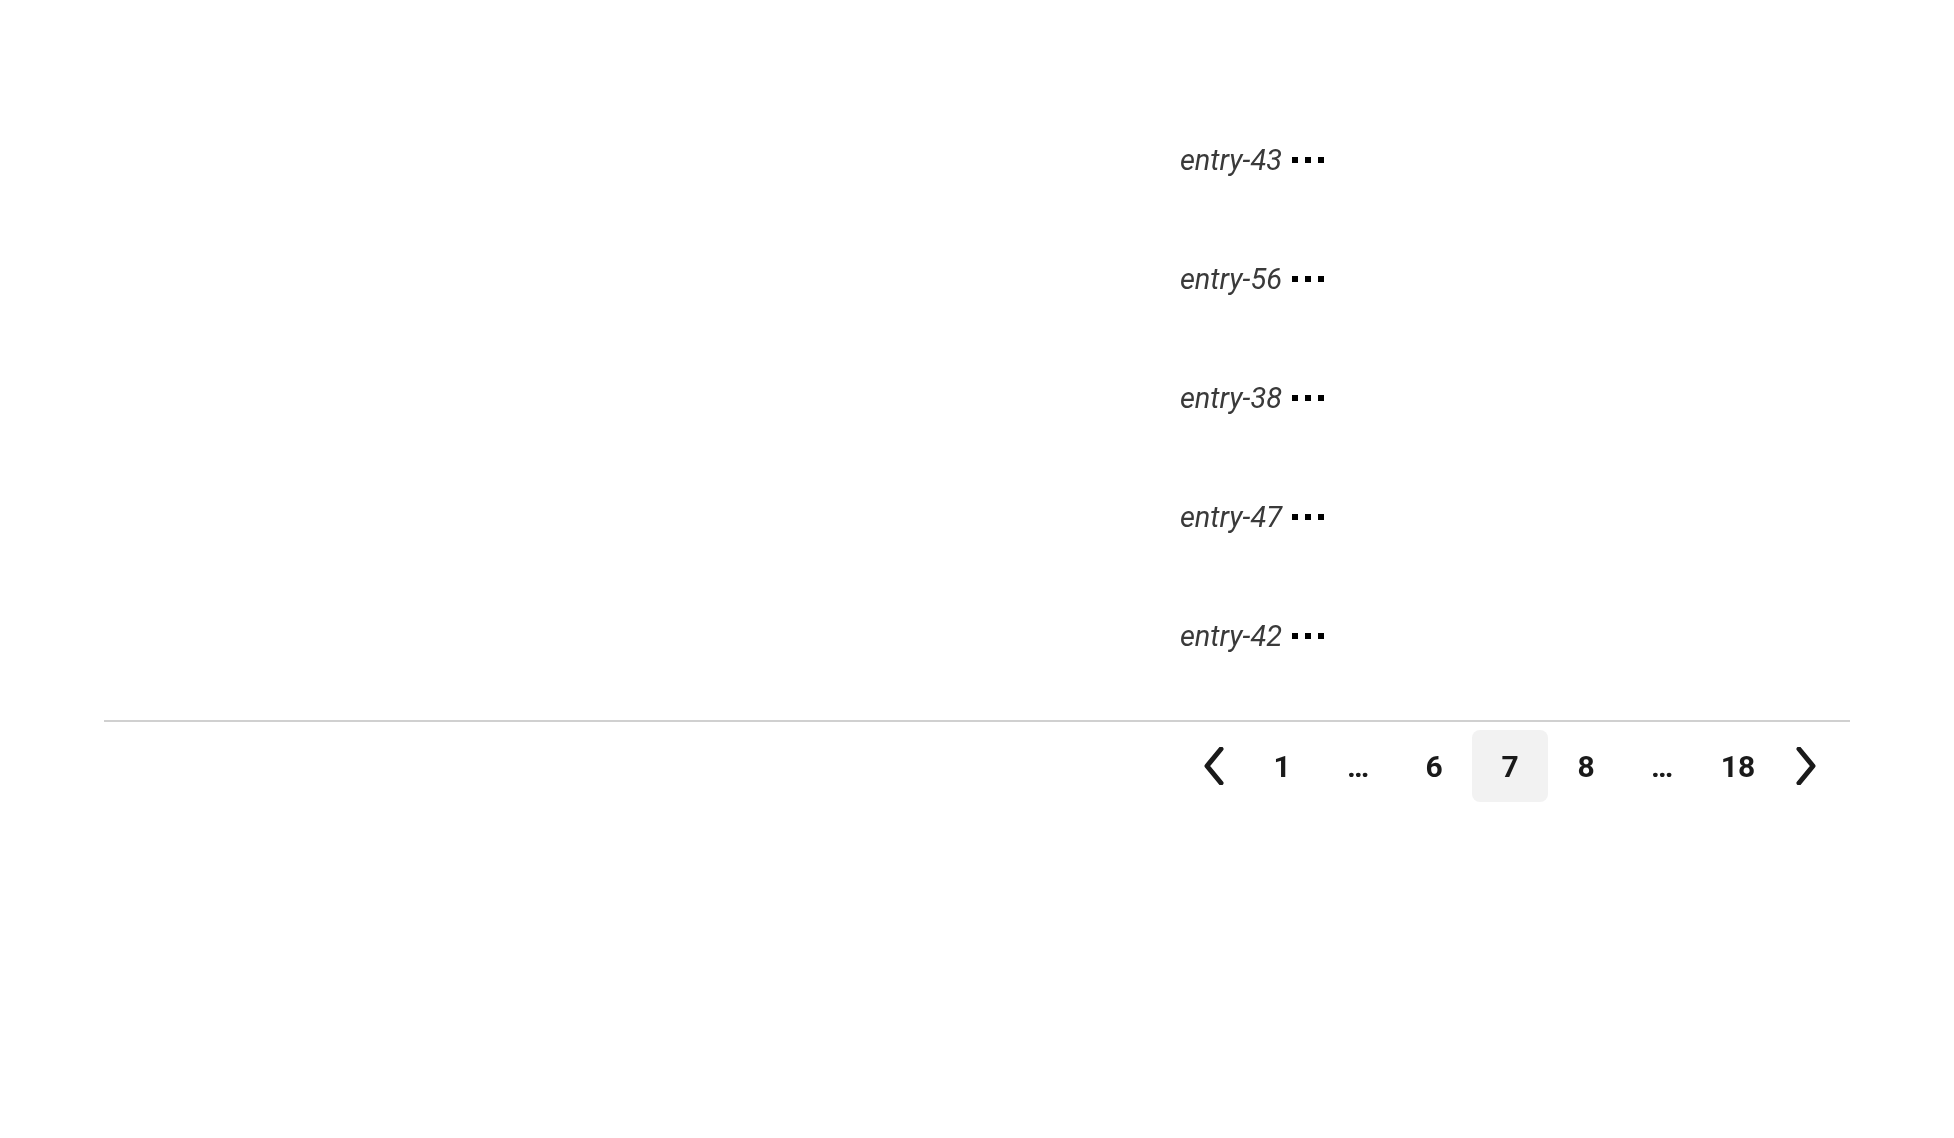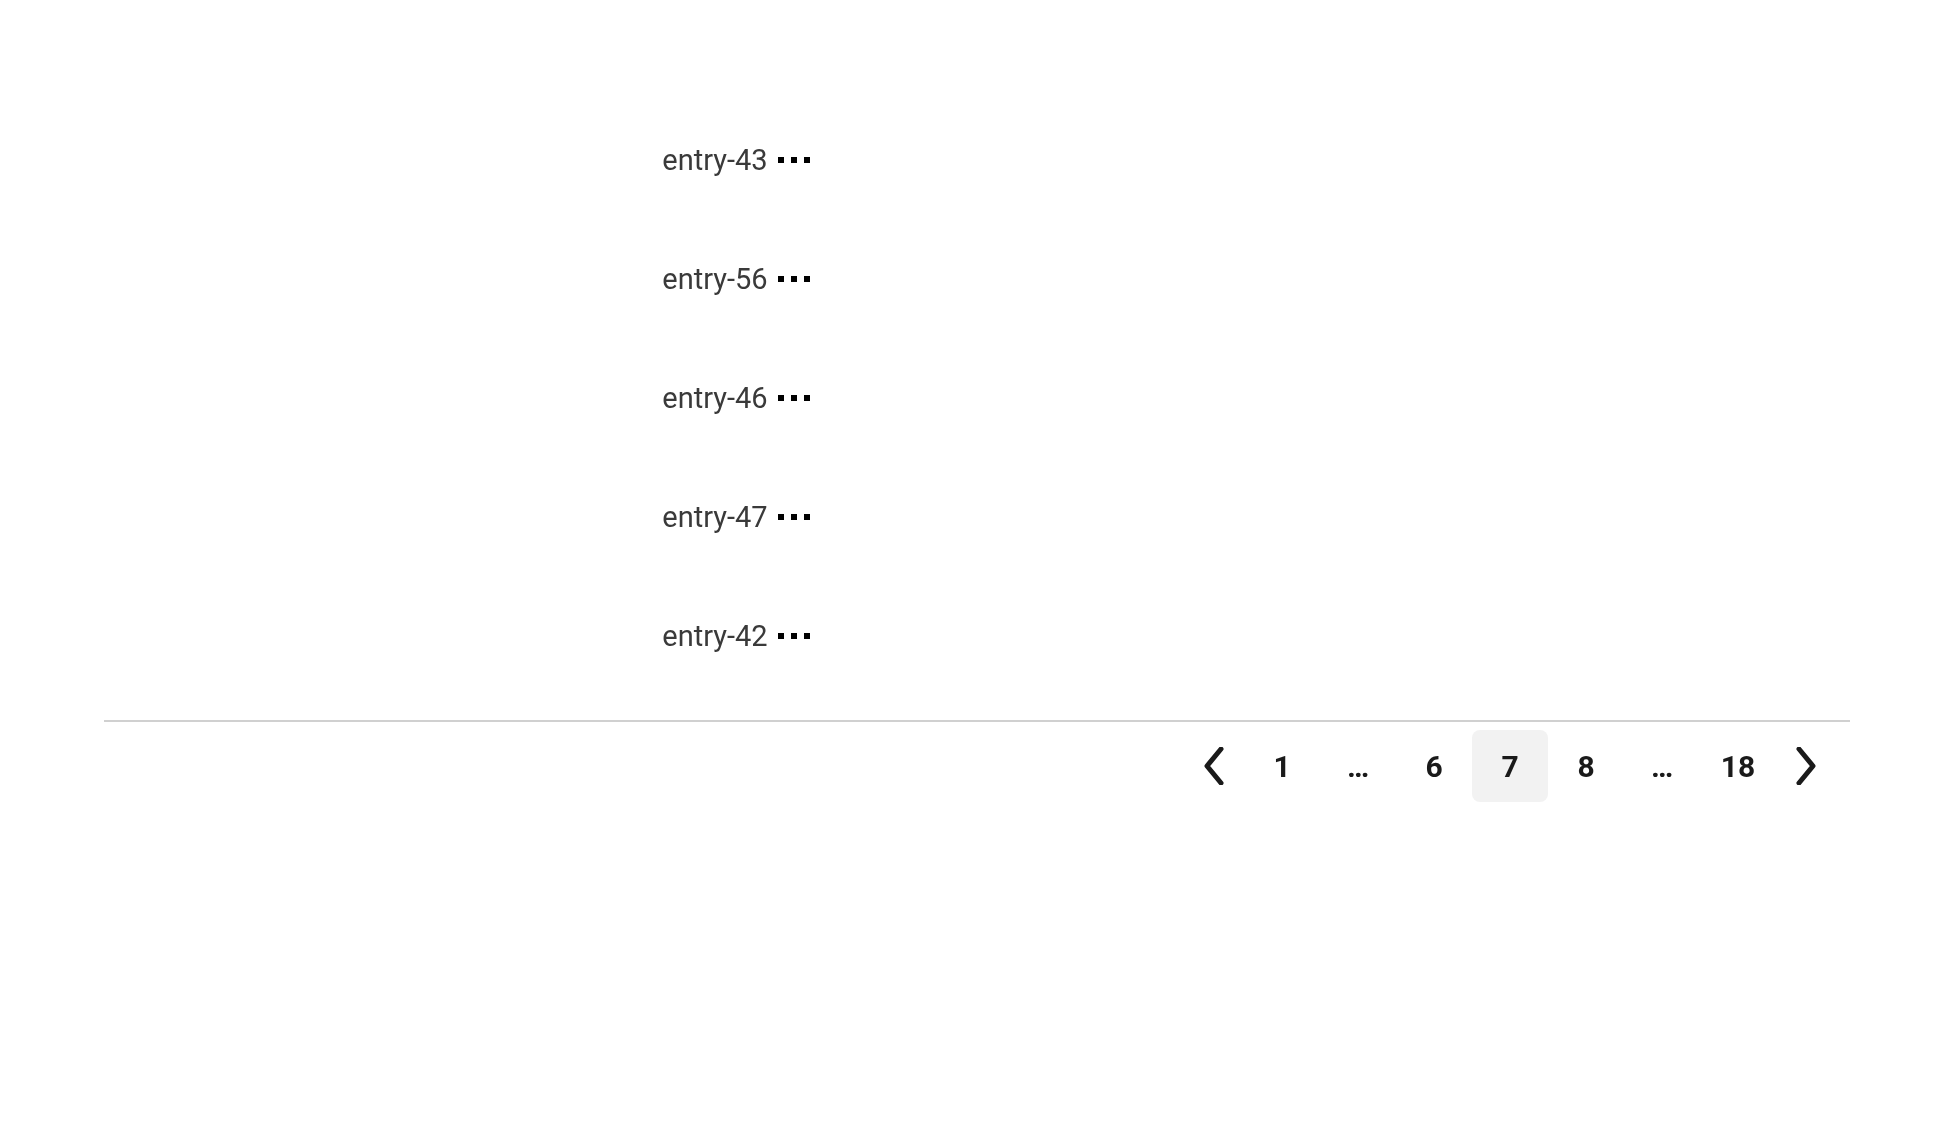--- a/index.html
+++ b/index.html
@@ -23,22 +23,23 @@
     padding-top: 100px;
   }
   .list {
     width: 100%;
     padding-left: 148px;
     padding-right: 120px;
   }
   .list-row {
     display: flex;
     align-items: center;
-    justify-content: center;
+    justify-content: flex-end;
     height: 119px;
+    font-style: italic;
   }
   .list-label {
     font-size: 29px;
     color: #3a3a3a;
   }
   .more-btn {
     background: none;
     border: none;
     padding: 10px;
     cursor: pointer;
@@ -130,21 +131,21 @@
       <span class="list-label">entry-56</span>
       <button class="more-btn">
         <span class="dots">
           <span class="dot"></span>
             <span class="dot"></span>
             <span class="dot"></span>
         </span>
       </button>
     </div>
     <div class="list-row">
-      <span class="list-label">entry-46</span>
+      <span class="list-label">entry-38</span>
       <button class="more-btn">
         <span class="dots">
           <span class="dot"></span>
             <span class="dot"></span>
             <span class="dot"></span>
         </span>
       </button>
     </div>
     <div class="list-row">
       <span class="list-label">entry-47</span>

